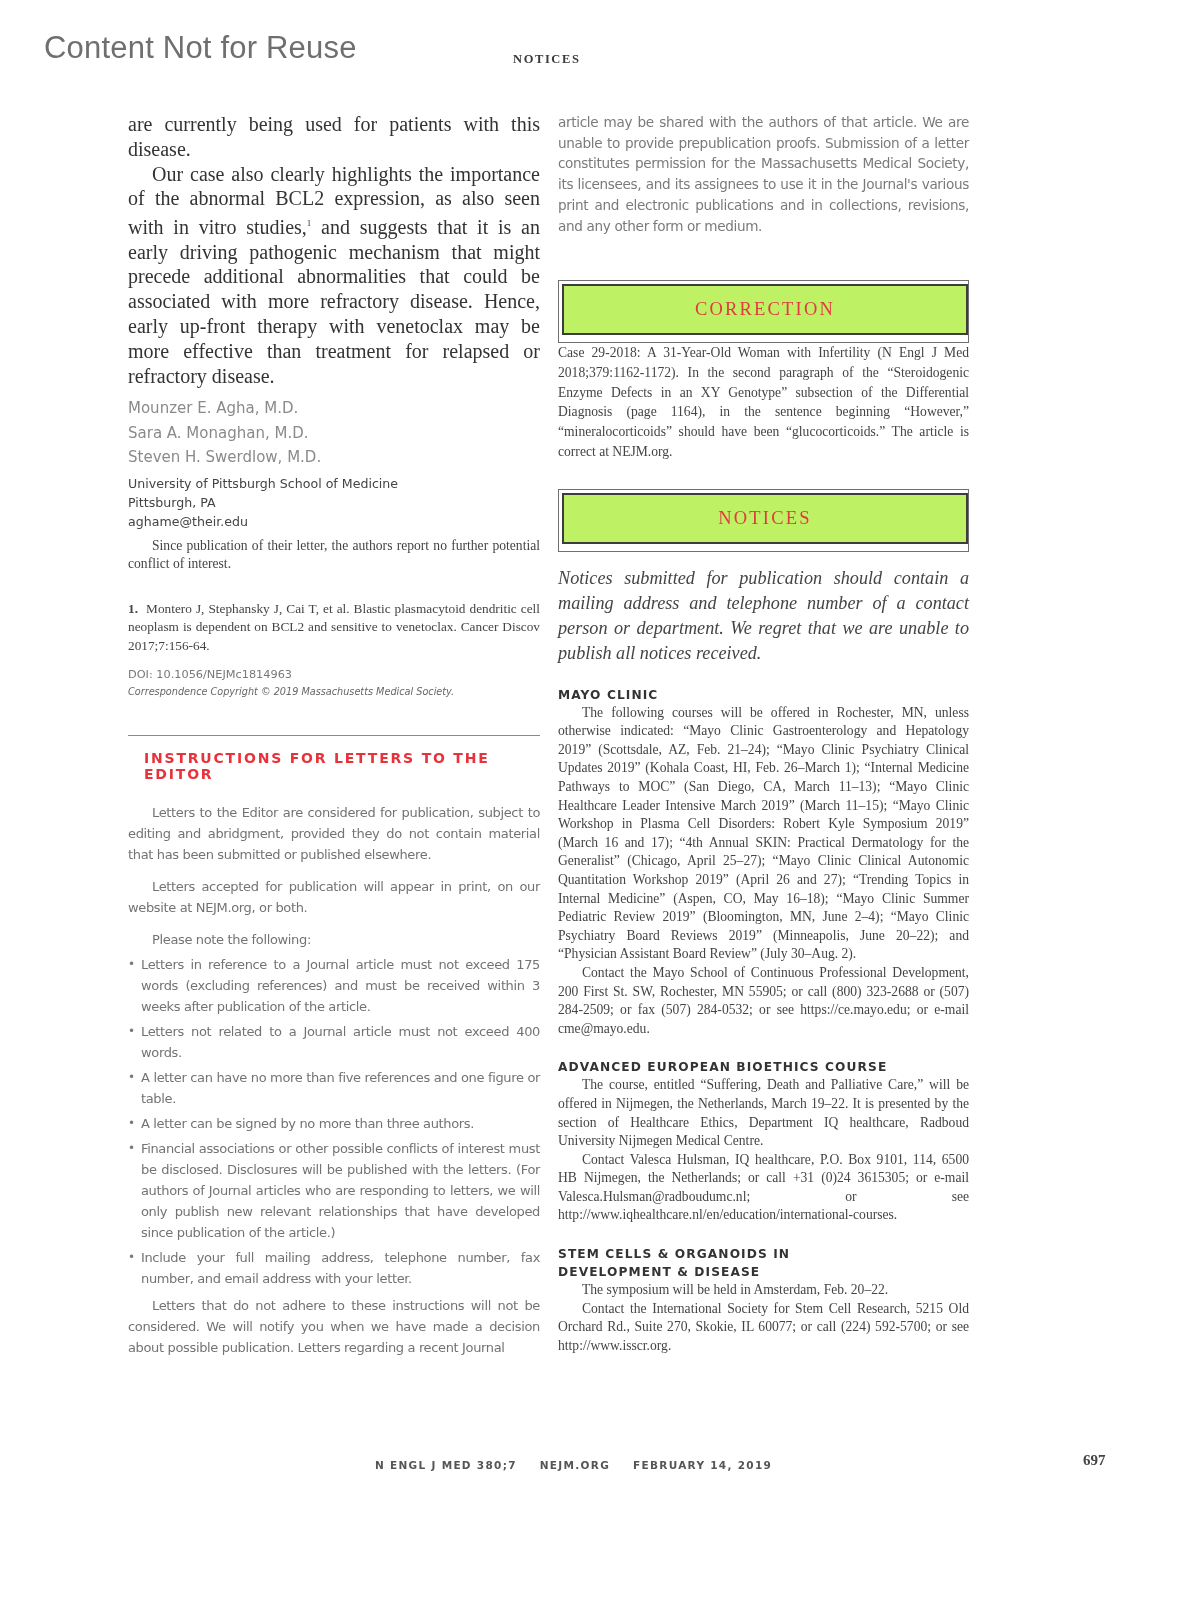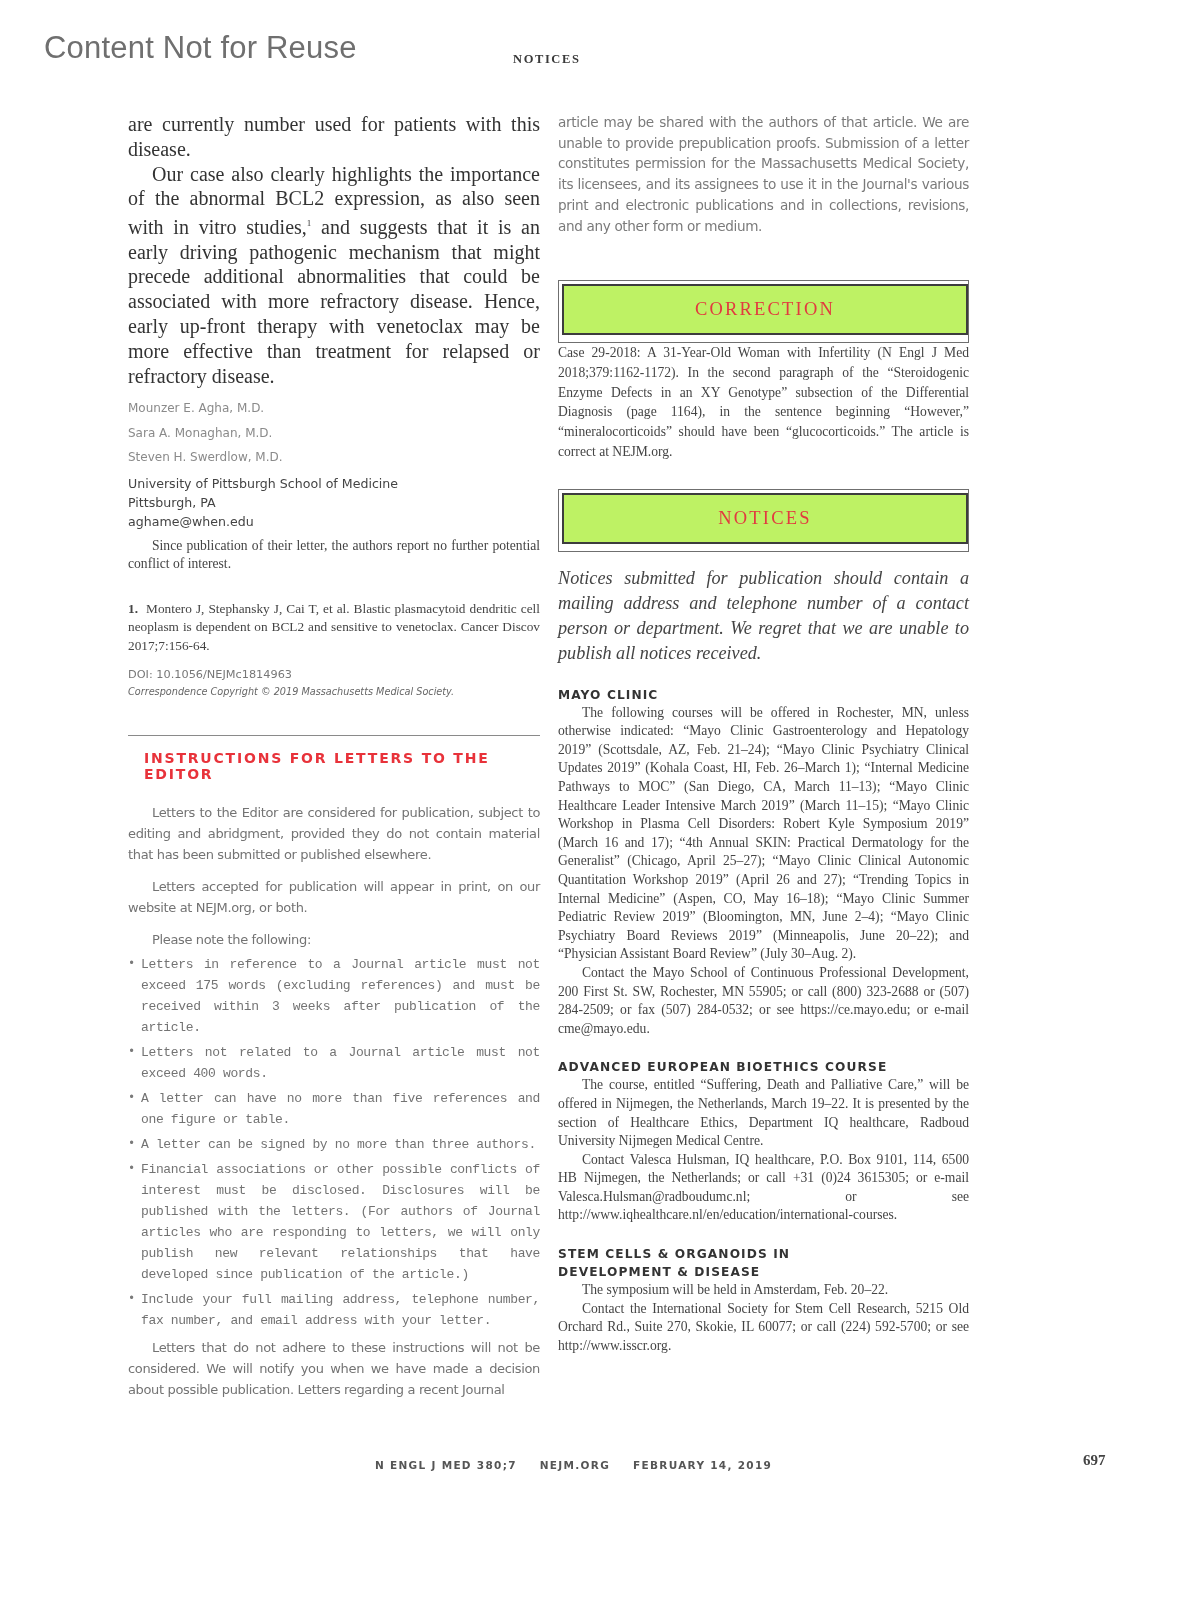--- a/index.html
+++ b/index.html
@@ -14,36 +14,36 @@
     .running-head {
       position: absolute; left: 513px; top: 52px; font-size: 12.5px; letter-spacing: 1.6px;
       color: #3a3a3a; font-weight: bold;
     }
     .col { position: absolute; top: 112px; }
     .col-left { left: 128px; width: 412px; }
     .col-right { left: 558px; width: 411px; }
     p { margin: 0; text-align: justify; }
     .lead { font-size: 20px; line-height: 24.8px; color: #333; }
     .indent { text-indent: 24px; }
-    .authors { margin-top: 8px; font-family: "DejaVu Sans", sans-serif; font-size: 12px; color: #8a8a8a; line-height: 24.5px; }
+    .authors { margin-top: 8px; font-family: "DejaVu Sans", sans-serif; font-size: 15px; color: #8a8a8a; line-height: 24.5px; }
     .affil { margin-top: 4px; font-family: "DejaVu Sans", sans-serif; font-size: 12.6px; color: #444; line-height: 19px; }
     .small-serif { font-size: 13.6px; line-height: 18.5px; color: #444; }
     .ref { margin-top: 26px; font-size: 13.3px; line-height: 18.5px; color: #444; }
     .ref b { font-weight: bold; }
     .doi { margin-top: 13px; font-family: "DejaVu Sans", sans-serif; font-size: 11.3px; color: #777; }
     .copyright { margin-top: 5px; font-family: "DejaVu Sans", sans-serif; font-size: 9.7px; font-style: italic; color: #666; }
     .rule { margin-top: 38px; border-top: 1.5px solid #8a8a8a; }
     .instr-title {
       margin-top: 14px; margin-left: 16px; font-family: "DejaVu Sans", sans-serif; font-size: 14px; font-weight: bold;
       letter-spacing: 1.8px; color: #e8323a;
     }
     .instr p, .instr li { font-family: "DejaVu Sans", sans-serif; font-size: 13px; line-height: 21px; color: #737373; letter-spacing: -0.35px; }
     .instr p { margin-top: 11px; }
     .instr ul { margin: 4px 0 0 0; padding: 0; list-style: none; }
-    .instr li { position: relative; padding-left: 13px; margin-bottom: 4px; text-align: justify; font-family: Liberation Mono, monospace; }
+    .instr li { position: relative; padding-left: 13px; margin-bottom: 4px; text-align: justify; }
     .instr li::before { content: "\2022"; position: absolute; left: 0; color: #7a7a7a; font-size: 12px; }
     .instr p.first { margin-top: 20px; }
     .right-gray { font-family: "DejaVu Sans", sans-serif; font-size: 13.6px; line-height: 20.7px; color: #7a7a7a; letter-spacing: -0.35px; text-align: justify; }
     .boxhead {
       position: relative; border: 1.5px solid #6f6f6f; padding: 3px 0 0 3px; height: 58px;
     }
     .boxhead .inner {
       border: 2.5px solid #3d3d3d; background: #bef264; height: 47px; display: flex; align-items: center; justify-content: center;
       font-size: 18.5px; letter-spacing: 2.2px; color: #e23a3f;
     }
@@ -62,32 +62,32 @@
     .page-num { position: absolute; left: 1083px; top: 1452px; font-size: 15px; color: #444; font-weight: bold; text-align: right; }
     sup { font-size: 9px; }
   </style>
 </head>
 <body>
 
 <div class="watermark">Content Not for Reuse</div>
 <div class="running-head">NOTICES</div>
 
 <div class="col col-left">
-  <p class="lead">are currently number used for patients with this disease.</p>
+  <p class="lead">are currently being used for patients with this disease.</p>
   <p class="lead indent"><span>Our case also clearly highlights the importance of the abnormal BCL2 expression, as also seen with in vitro studies,</span><sup>1</sup><span> and suggests that it is an early driving pathogenic mechanism that might precede additional abnormalities that could be associated with more refractory disease. Hence, early up-front therapy with venetoclax may be more effective than treatment for relapsed or refractory disease.</span></p>
 
   <div class="authors">
     <div>Mounzer E. Agha, M.D.</div>
     <div>Sara A. Monaghan, M.D.</div>
     <div>Steven H. Swerdlow, M.D.</div>
   </div>
   <div class="affil">
     <div>University of Pittsburgh School of Medicine</div>
     <div>Pittsburgh, PA</div>
-    <div>aghame@when.edu</div>
+    <div>aghame@their.edu</div>
   </div>
   <p class="small-serif indent" style="margin-top:6px;">Since publication of their letter, the authors report no further potential conflict of interest.</p>
 
   <p class="ref"><b>1.</b>&nbsp;&nbsp;<span>Montero J, Stephansky J, Cai T, et al. Blastic plasmacytoid dendritic cell neoplasm is dependent on BCL2 and sensitive to venetoclax. Cancer Discov 2017;7:156-64.</span></p>
 
   <div class="doi">DOI: 10.1056/NEJMc1814963</div>
   <div class="copyright">Correspondence Copyright © 2019 Massachusetts Medical Society.</div>
 
   <div class="rule"></div>
   <div class="instr-title">INSTRUCTIONS FOR LETTERS TO THE EDITOR</div>

